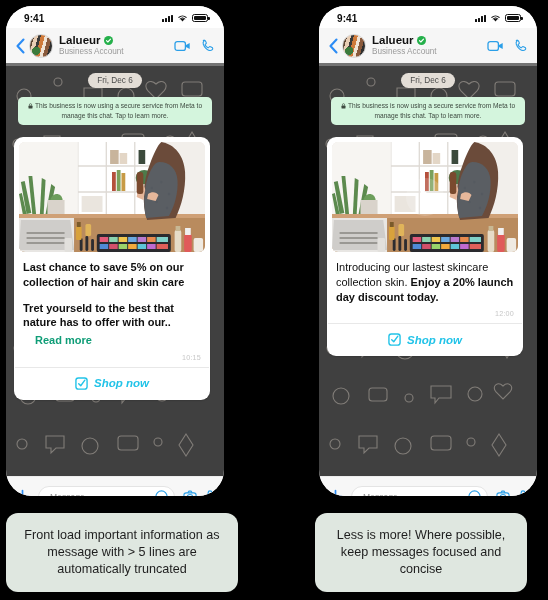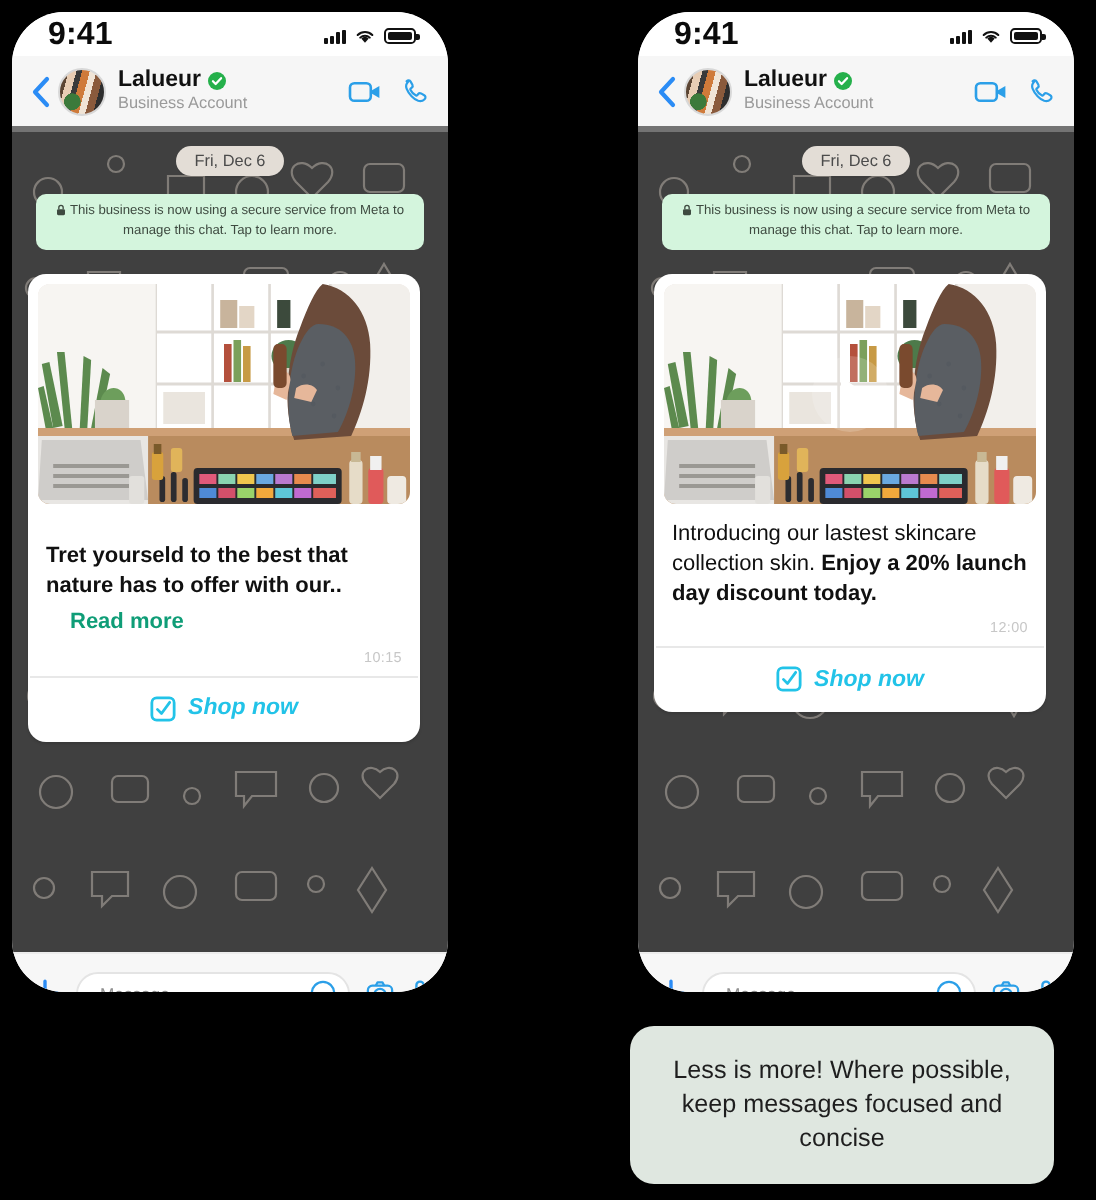--- a/index.html
+++ b/index.html
@@ -23,21 +23,21 @@
   .phone.left  { left: 6px; }
   .phone.right { left: 319px; }
 
   
   .statusbar {
     height: 22px;
     display: flex; align-items: center; justify-content: space-between;
     padding: 2px 16px 0 18px;
     background: #fff;
   }
-  .clock { font-size: 16px; font-weight: bold; color: #0b0b0b; letter-spacing: .1px; }
+  .clock { font-size: 10px; font-weight: bold; color: #0b0b0b; letter-spacing: .1px; }
   .sysicons { display: flex; align-items: center; gap: 4px; }
   .bars { display: flex; align-items: flex-end; gap: 1px; height: 8px; }
   .bars i { display: block; width: 2px; background: #111; border-radius: .5px; }
   .bars i:nth-child(1){height:3px} .bars i:nth-child(2){height:4.5px}
   .bars i:nth-child(3){height:6px} .bars i:nth-child(4){height:7.5px}
   .wifi { width: 11px; height: 8px; }
   .batt { width: 16px; height: 8px; border: 1px solid #111; border-radius: 2.4px; position: relative; padding: 1px; }
   .batt::after { content:""; position:absolute; right:-2.6px; top:2.2px; width:1.6px; height:3.2px; background:#111; border-radius:0 1px 1px 0; }
   .batt span { display:block; height:100%; background:#111; border-radius:1px; }
 
@@ -391,20 +391,21 @@
               <rect x="164" y="88" width="7" height="22" rx="2" fill="#e6dcc8"></rect>
               <rect x="165" y="84" width="5" height="5" fill="#c8b894"></rect>
               <rect x="174" y="92" width="8" height="18" rx="2" fill="#e05a5a"></rect>
               <rect x="175" y="86" width="6" height="7" fill="#f0f0f0"></rect>
               <rect x="184" y="96" width="10" height="14" rx="2" fill="#efeae2"></rect>
               <rect x="48" y="96" width="8" height="14" rx="1.5" fill="#e2e0dc"></rect>
             </svg>
           </div>
         </div>
         <div class="cardbody">
+          <div class="hl">Last chance to save 5% on our collection of hair and skin care</div>
           <div class="para">Tret yourseld to the best that nature has to offer with our..</div>
           <div class="readmore">Read more</div>
         </div>
         <div class="stamp">10:15</div>
         <div class="divider"></div>
         <div class="shopnow">
           <svg viewBox="0 0 14 14">
             <rect x="1" y="1" width="12" height="12" rx="2.6" stroke="#22c3e8" stroke-width="1.5" fill="none"></rect>
             <path d="M4 7.2 6.2 9.4 10.6 3.4" stroke="#22c3e8" stroke-width="1.5" fill="none" stroke-linecap="round" stroke-linejoin="round"></path>
           </svg>
@@ -670,17 +671,20 @@
         <path d="M5.2 2.6 6.2.8h2.6l1 1.8" stroke="#2b9fe8" stroke-width="1.2" fill="none" stroke-linejoin="round"></path>
       </svg>
       <svg width="10" height="14" viewBox="0 0 10 14">
         <rect x="3.2" y=".8" width="3.6" height="7.4" rx="1.8" stroke="#2b9fe8" stroke-width="1.2" fill="none"></rect>
         <path d="M1 7.2a4 4 0 0 0 8 0M5 11.2v2" stroke="#2b9fe8" stroke-width="1.2" fill="none" stroke-linecap="round"></path>
       </svg>
     </div>
 
   </div>
 
+  <div class="caption left">
+    <span>Front load important information as message with &gt; 5 lines are automatically truncated</span>
+  </div>
   <div class="caption right">
     <span>Less is more! Where possible, keep messages focused and concise</span>
   </div>
 
 </div>
 
 </body></html>

